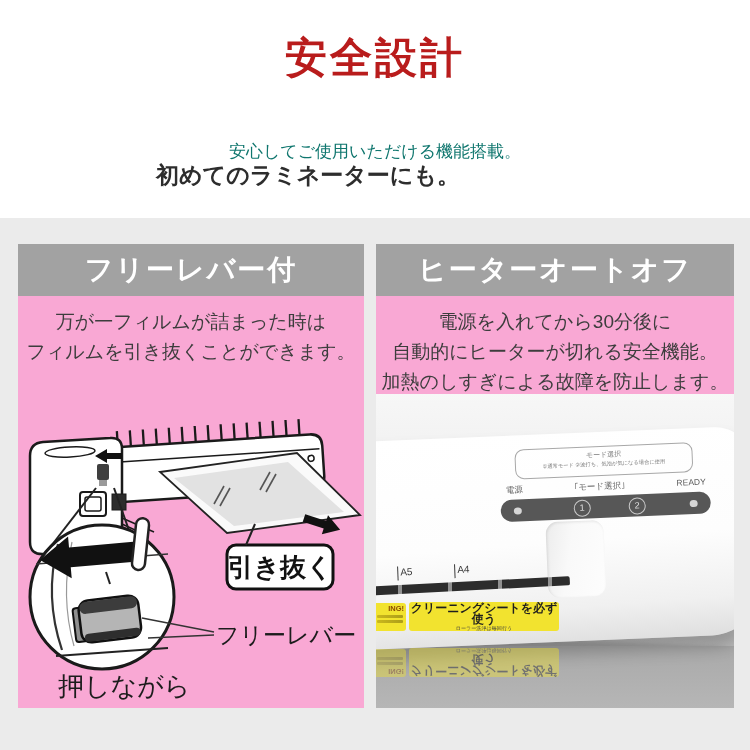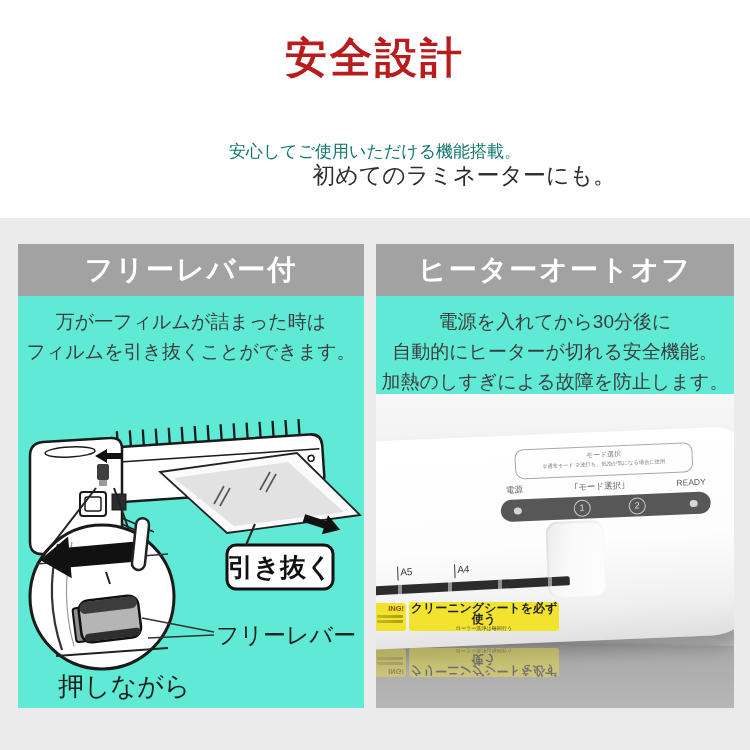--- a/index.html
+++ b/index.html
@@ -4,25 +4,25 @@
 <style>
   html,body{margin:0;padding:0;}
   body{font-family:"Liberation Sans","DejaVu Sans",sans-serif;}
   .page{position:relative;width:750px;height:750px;background:#ffffff;overflow:hidden;}
 
   
   .hero{position:absolute;left:0;top:0;width:750px;height:218px;background:#ffffff;text-align:center;}
   .hero-title{position:absolute;left:0;top:30px;width:750px;font-size:42px;font-weight:800;
     letter-spacing:3px;color:#b91c1c;}
   .hero-sub1{position:absolute;left:0;top:140px;width:750px;font-size:17px;font-weight:500;color:#0f766e;}
-  .hero-sub2{position:absolute;left:0;top:160px;width:616px;font-size:23px;font-weight:400;color:#2d2d2d;text-align:right;}
+  .hero-sub2{position:absolute;left:0;top:160px;width:616px;font-size:23px;font-weight:700;color:#2d2d2d;}
 
   
   .gray-section{position:absolute;left:0;top:218px;width:750px;height:532px;background:#ebebeb;}
-  .card{position:absolute;top:26px;height:464px;background:#5eead4;}
+  .card{position:absolute;top:26px;height:464px;background:#f9a8d4;}
   .card-left{left:18px;width:346px;}
   .card-right{left:376px;width:358px;}
   .card-header{height:52px;background:#a2a2a2;color:#ffffff;font-size:28px;font-weight:700;
     letter-spacing:2px;display:flex;align-items:center;justify-content:center;}
   .card-body{margin-top:11px;font-size:19px;line-height:30px;color:#3d3d3d;text-align:center;font-weight:500;}
 
   
   .illus{position:absolute;left:0;top:168px;}
 
   

